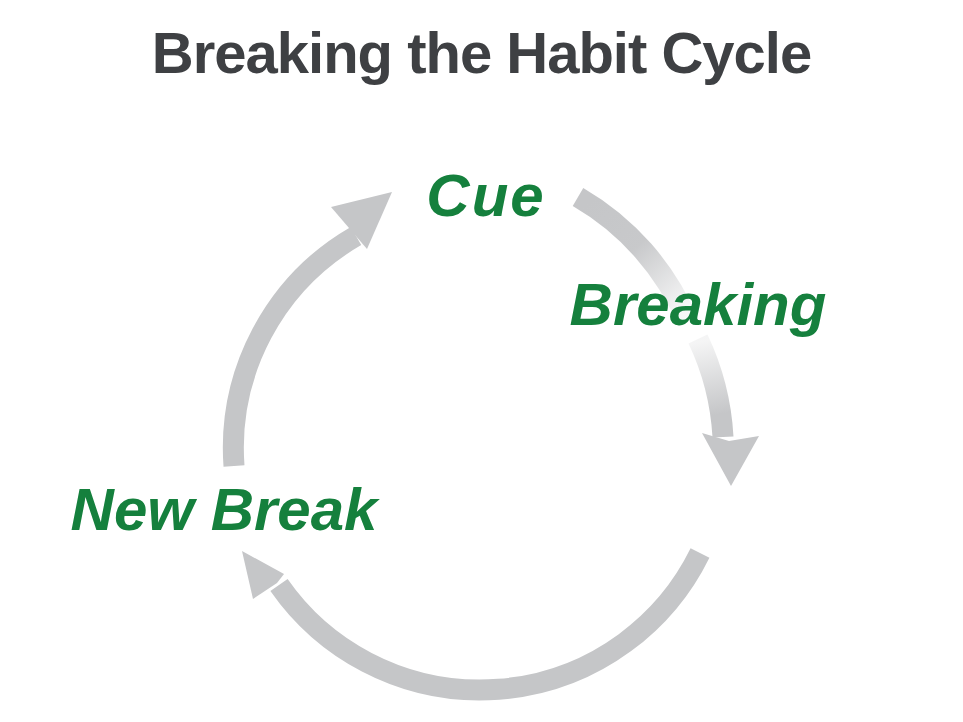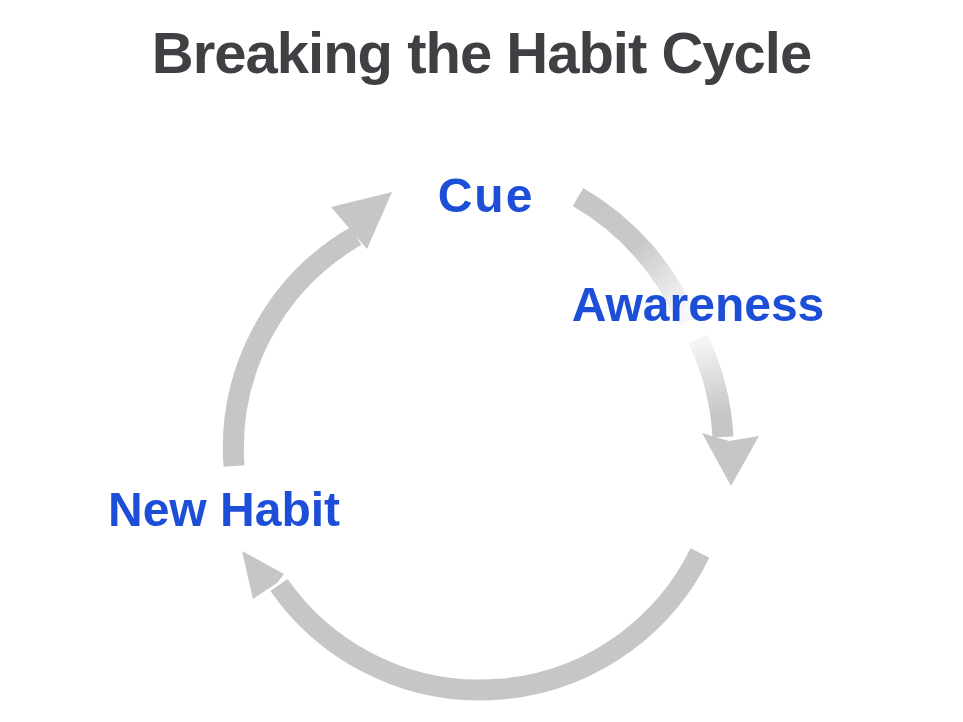--- a/index.html
+++ b/index.html
@@ -26,25 +26,26 @@
     font-size: 58px;
     font-weight: 700;
     letter-spacing: -1px;
     line-height: 1;
     color: #3e4043;
     white-space: nowrap;
   }
   .step-label {
     position: absolute;
     transform: translate(-50%, -50%);
-    font-size: 48px;
+    font-size: 60px;
     font-weight: 700;
     line-height: 1;
-    color: #1d4ed8;
+    color: #15803d;
     white-space: nowrap;
+    font-style: italic;
   }
   .step-cue          { left: 486px; top: 196px; letter-spacing: 2px; }
   .step-awareness    { left: 698px; top: 305px; }
   .step-pattern-break{ left: 727px; top: 514px; }
   .step-new-reward   { left: 224px; top: 510px; }
 </style>
 </head>
 <body>
 
 <div class="diagram">
@@ -71,18 +72,18 @@
     <polygon points="731,486 759,436 729,441 702,433" fill="#c5c6c8"></polygon>
 
     <path d="M 700 553 A 245 245 0 0 1 279 585" fill="none" stroke-width="21" stroke-linecap="butt" stroke="#c5c6c8"></path>
     <polygon points="242,551 284,574 277,583 253,599" fill="#c5c6c8"></polygon>
   </svg>
 
   <div class="title">Breaking the Habit Cycle</div>
 
   <div class="step-label step-cue">Cue</div>
 
-  <div class="step-label step-awareness">Awareness</div>
+  <div class="step-label step-awareness">Breaking</div>
 
 
-  <div class="step-label step-new-reward">New Habit</div>
+  <div class="step-label step-new-reward">New Break</div>
 
 </div>
 
 </body></html>

